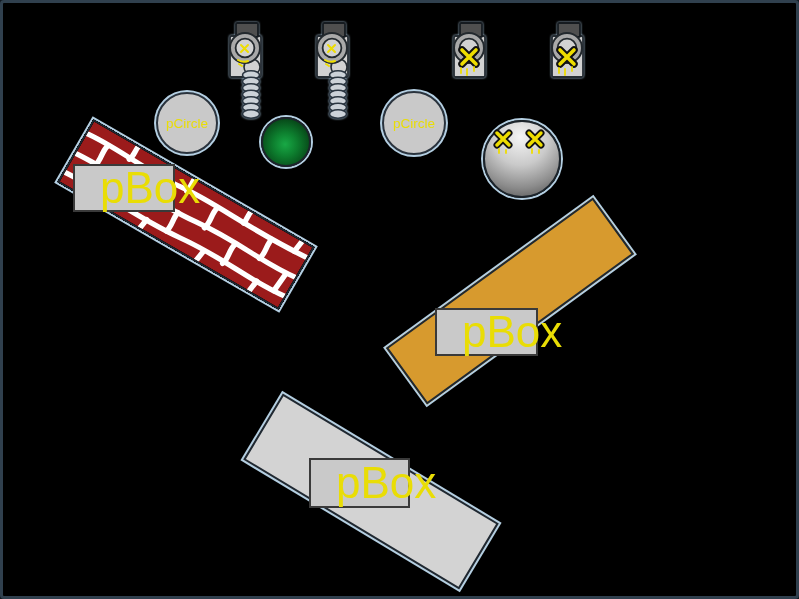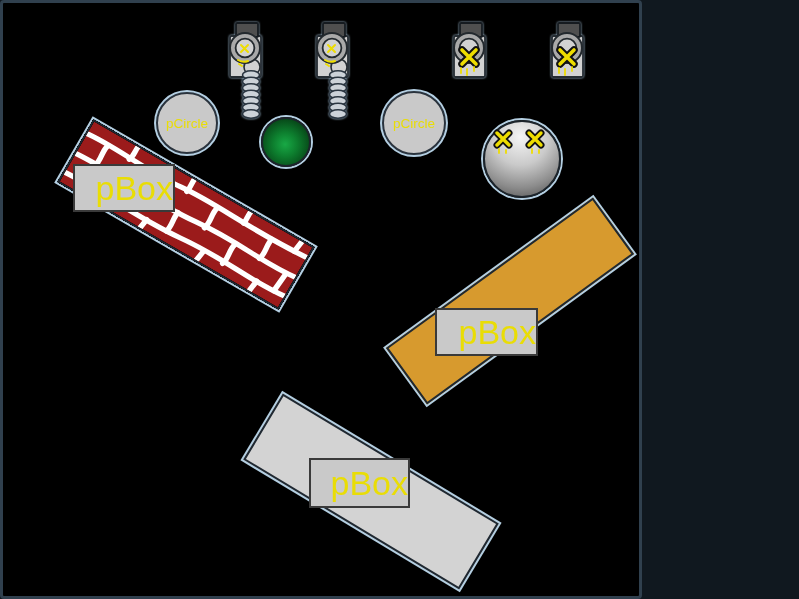--- a/index.html
+++ b/index.html
@@ -1,17 +1,17 @@
 <!DOCTYPE html>
 <html style="--background: #000000; --frame-color: #30404e; --halo: #b4cfe2; --outline-dark: #222a31; --label-text: #e9dd05; --label-bg: #c9c9c9; --label-border: #3a3a3a; --brick-red: #9b1b1b; --mortar-white: #ffffff; --box-orange: #d79a2e; --box-gray: #d3d3d3; --metal-body: #d2d2d2; --metal-cap: #4f4f4f; --green-ball-center: #18a845; --green-ball-edge: #022309; --silver-ball-light: #f4f4f4; --silver-ball-dark: #4a4a4a; --marker-yellow: #eedd00;"><head>
 <meta charset="utf-8">
 <style>
   html,body{margin:0;padding:0;background:#10181f}
   #frame{
-    position:relative;width:642px;height:599px;box-sizing:border-box;
+    position:relative;width:799px;height:599px;box-sizing:border-box;
     border:3px solid var(--frame-color,#30404e);border-radius:4px;
     background:var(--background,#000);overflow:hidden;
     font-family:"Liberation Sans",sans-serif;
   }
   .obj{position:absolute}
   
   .pcircle{
     border-radius:50%;
     background:var(--label-bg,#cfcfcf);
     border:2px solid #2a333d;
@@ -27,23 +27,24 @@
   
   .box{border:2px solid #1f2831;box-shadow:0 0 0 2px var(--halo,#b4cfe2);box-sizing:border-box;overflow:hidden}
   #box-brick{left:55px;top:175px;width:256px;height:73px;transform:rotate(30deg)}
   #box-orange{left:379px;top:263px;width:256px;height:70px;transform:rotate(-36deg);background:var(--box-orange,#d79a2e)}
   #box-gray{left:242px;top:450px;width:252px;height:77px;transform:rotate(31deg);background:var(--box-gray,#d3d3d3)}
   #box-brick svg{display:block;width:100%;height:100%}
   
   .plabel{
     background:var(--label-bg,#c9c9c9);
     border:2px solid var(--label-border,#3a3a3a);
-    display:flex;align-items:center;justify-content:flex-end;
-    color:var(--label-text,#e8dc00);font-size:34px;
+    display:flex;align-items:center;justify-content:flex-start;
+    color:var(--label-text,#e8dc00);font-size:44px;
     box-sizing:border-box;
+    padding-left:25px;
   }
   .plunger svg{display:block;filter:drop-shadow(0 0 1.3px rgba(176,207,230,.95))}
 </style>
 </head>
 <body>
 
 <div id="frame">
 
   <div class="obj box" id="box-brick">
     <svg viewBox="0 0 256 73" preserveAspectRatio="none">

